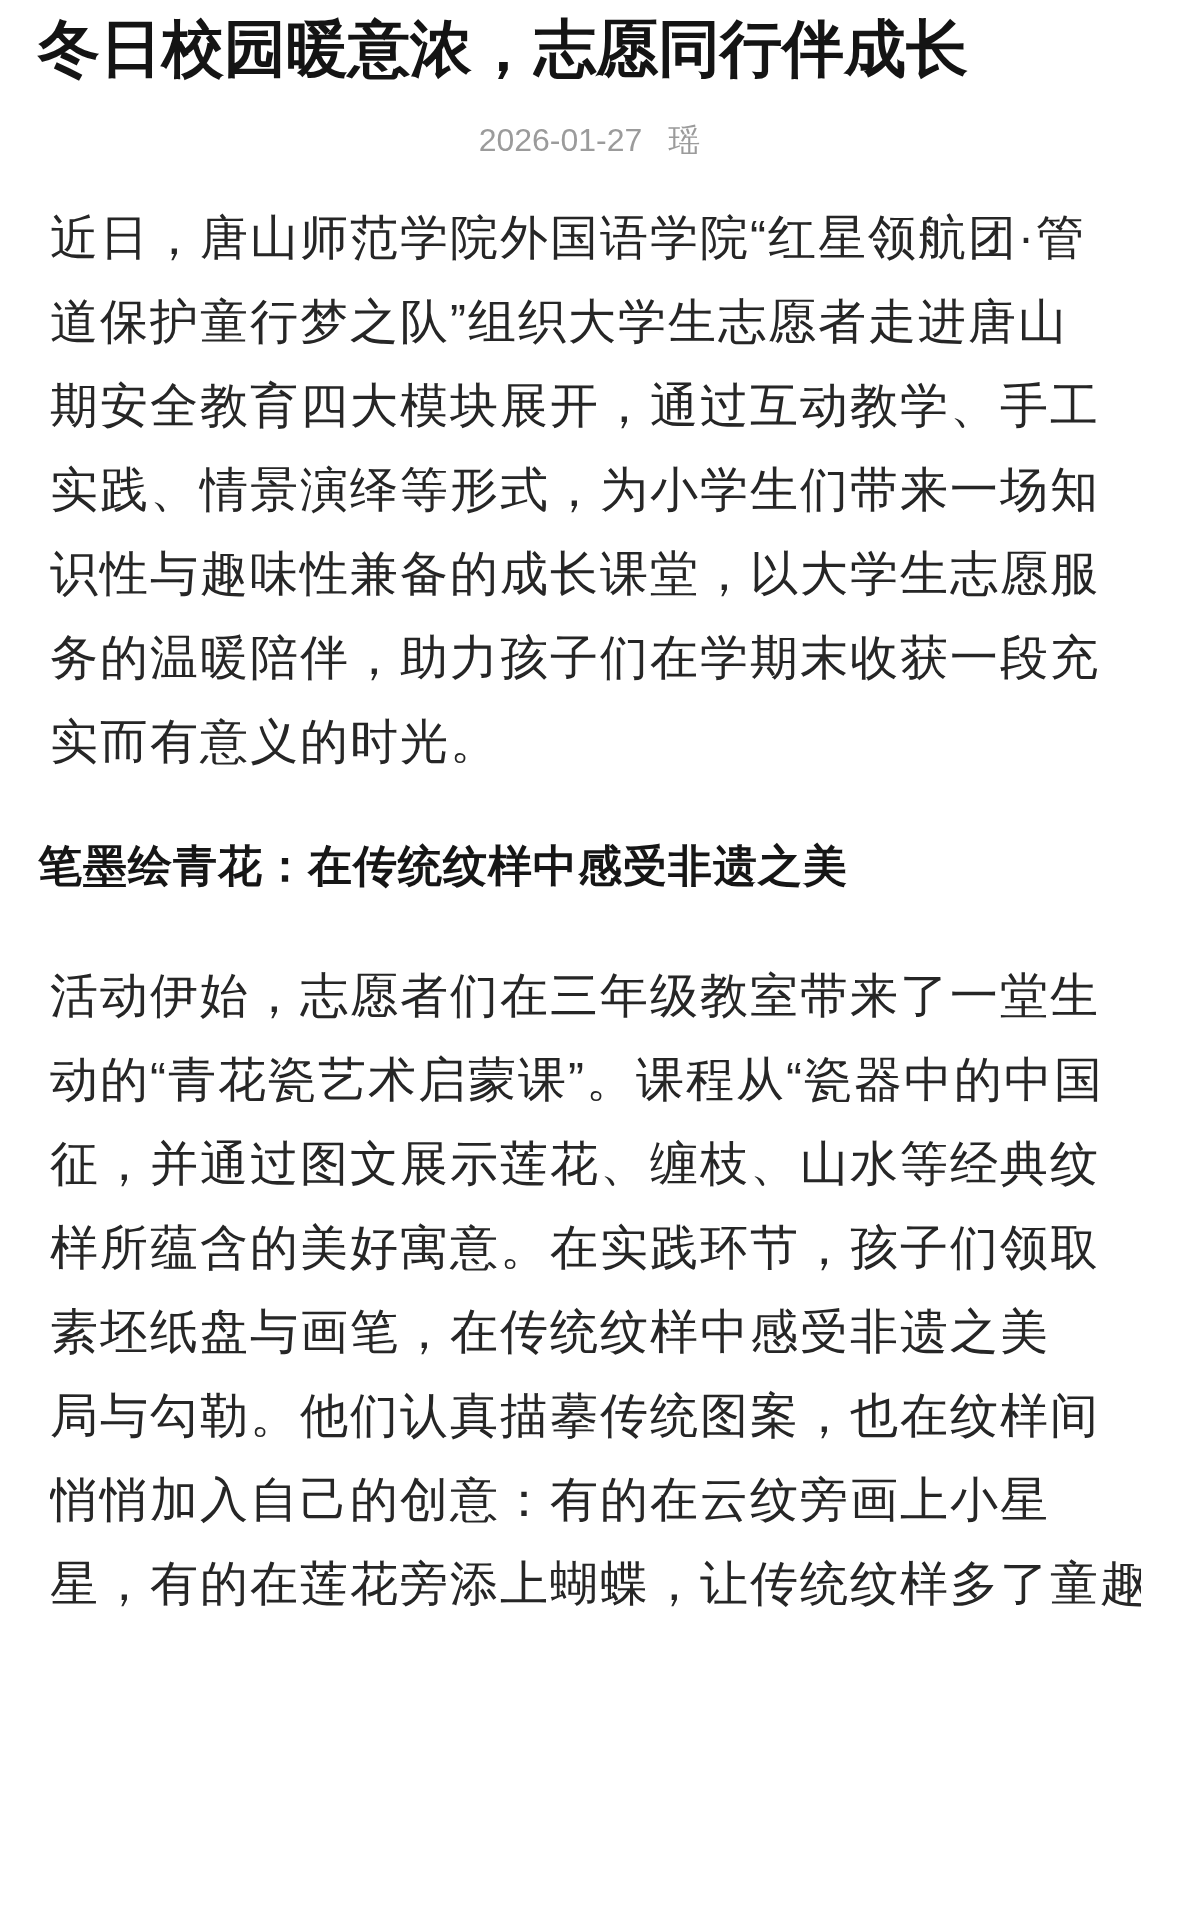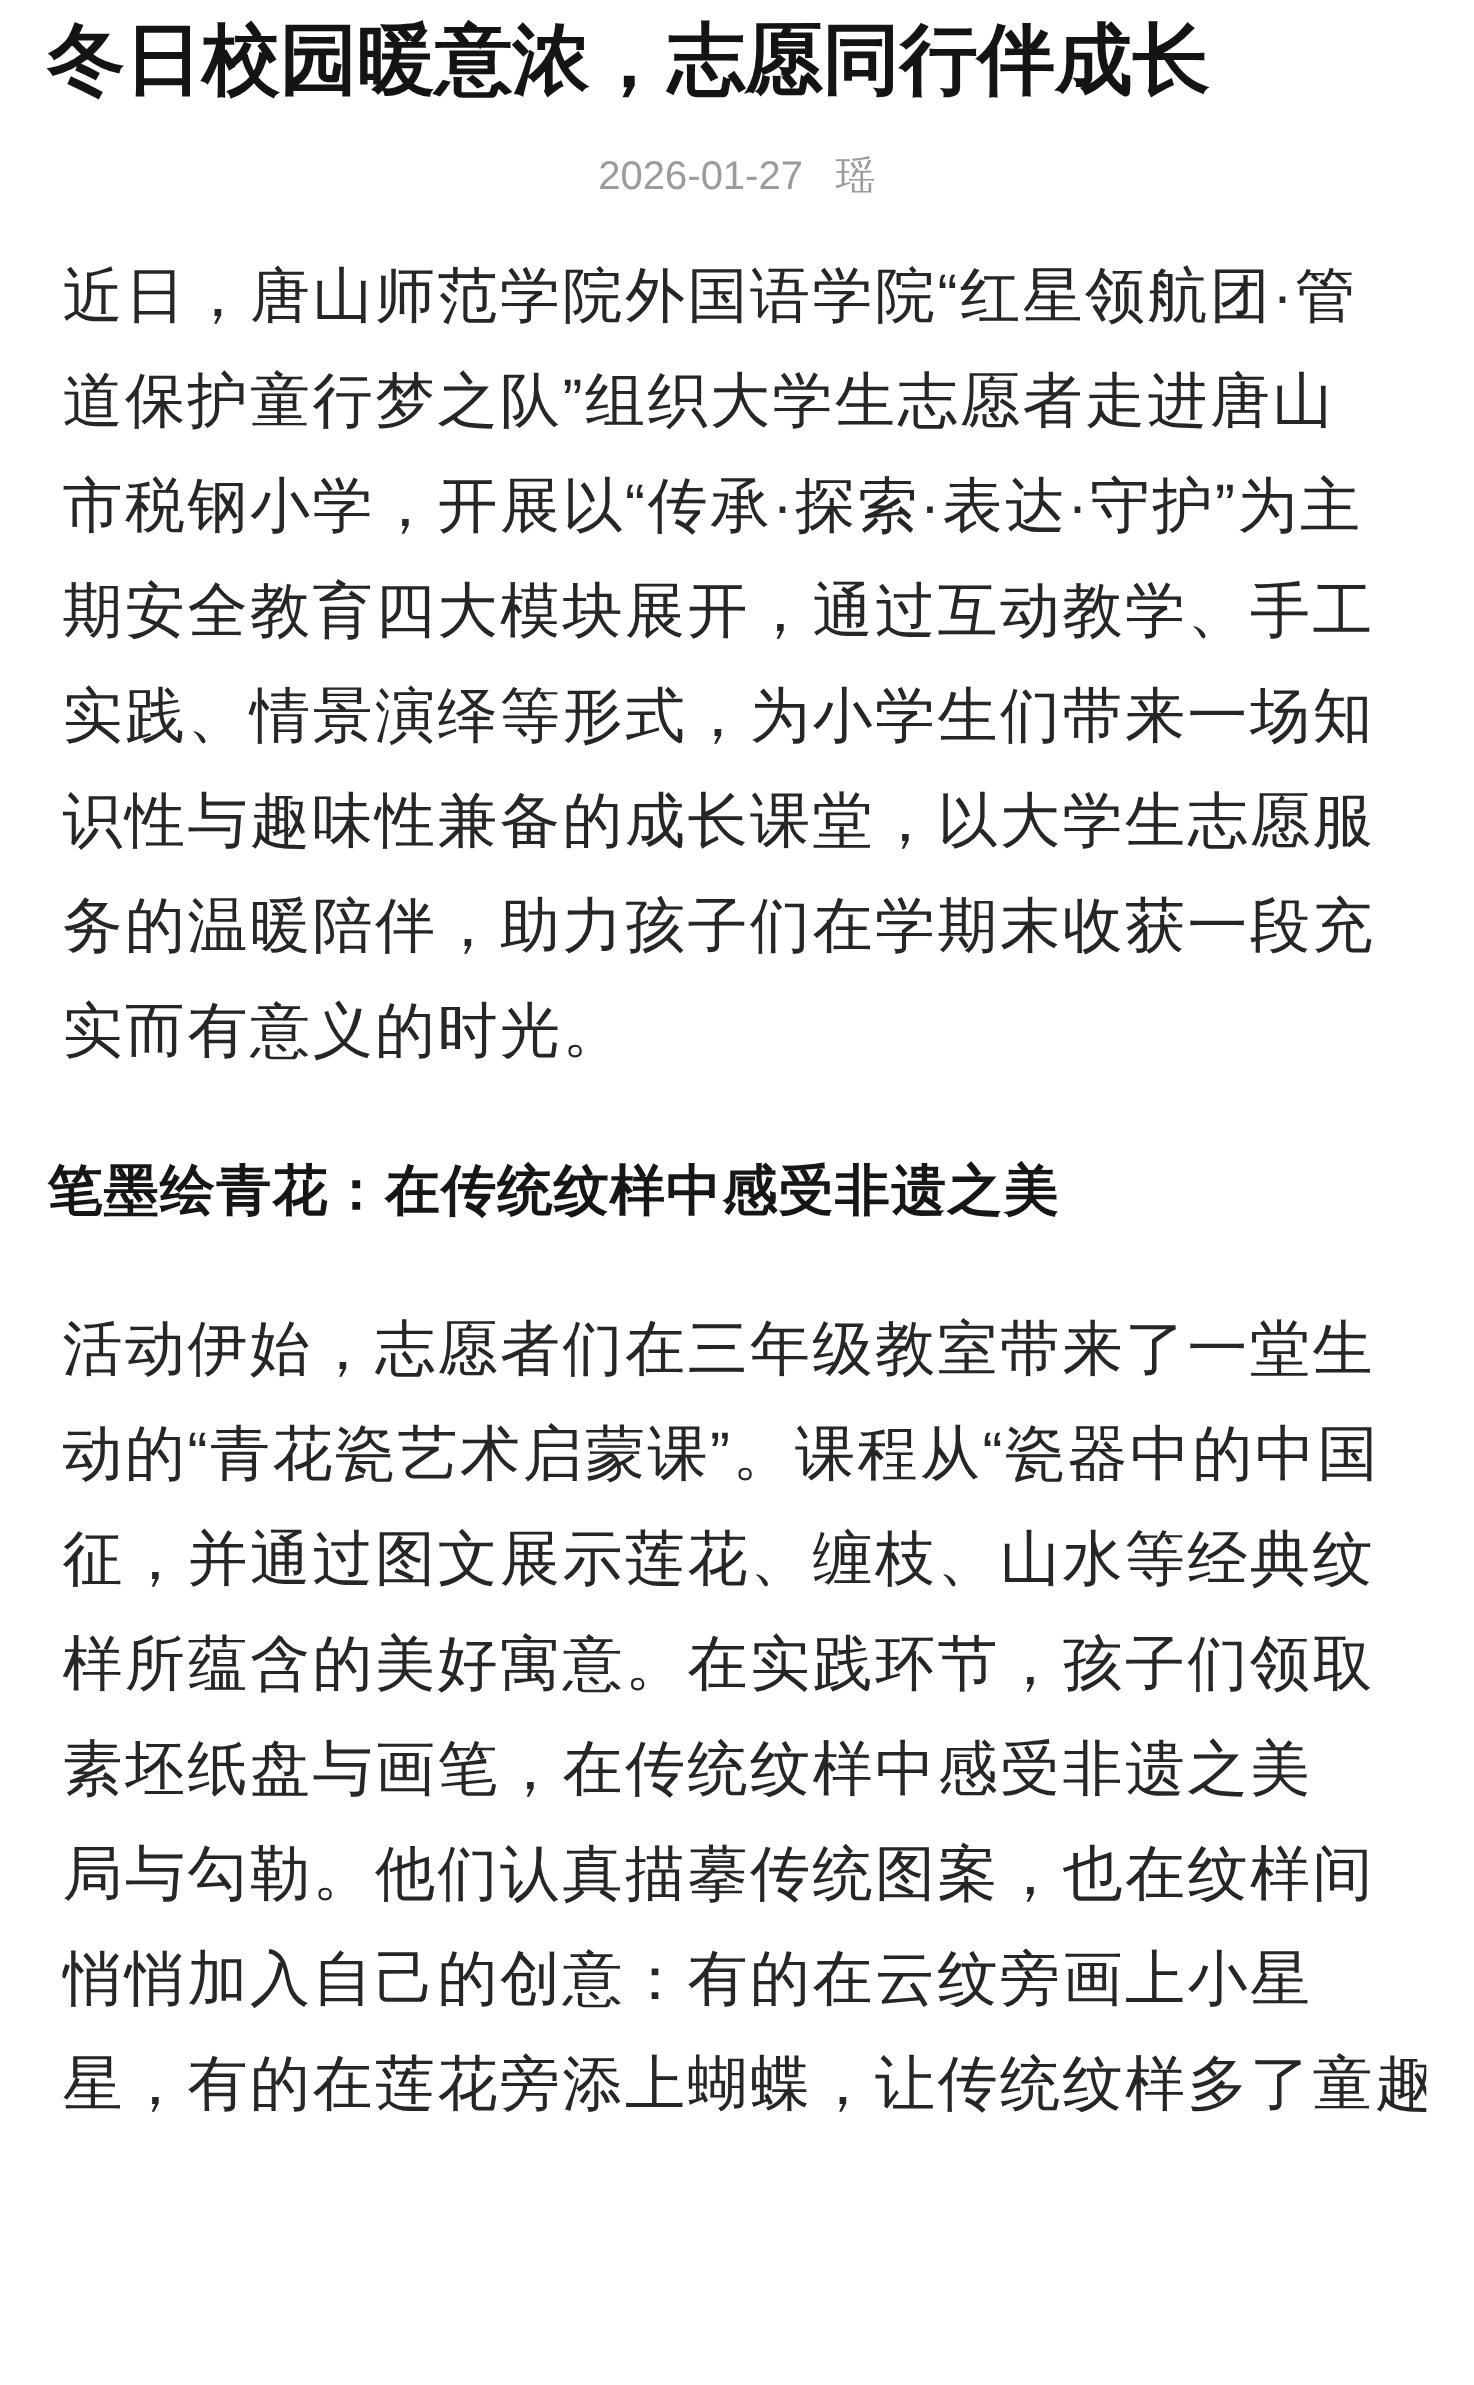--- a/index.html
+++ b/index.html
@@ -54,40 +54,40 @@
     overflow: hidden;
   }
   .section-heading {
     margin: 56px 0 0 0;
     font-size: 44px;
     line-height: 58px;
     font-weight: 700;
     color: #161616;
     letter-spacing: 1px;
     white-space: nowrap;
+    font-family: Liberation Mono, monospace;
   }
   .para.second {
     margin-top: 56px;
   }
 </style>
 </head>
 <body>
 
 <div class="page">
 
   <h1 class="title">冬日校园暖意浓，志愿同行伴成长</h1>
 
   <div class="meta">
     <span class="date">2026-01-27</span><span class="author">瑶</span>
   </div>
 
   <div class="para first">
     <div class="ln">近日，唐山师范学院外国语学院“红星领航团·管</div>
     <div class="ln">道保护童行梦之队”组织大学生志愿者走进唐山</div>
-    <div class="ln">市税钢小学，开展以“传承·探索·表达·守护”为主</div>
     <div class="ln">期安全教育四大模块展开，通过互动教学、手工</div>
     <div class="ln">实践、情景演绎等形式，为小学生们带来一场知</div>
     <div class="ln">识性与趣味性兼备的成长课堂，以大学生志愿服</div>
     <div class="ln">务的温暖陪伴，助力孩子们在学期末收获一段充</div>
     <div class="ln">实而有意义的时光。</div>
   </div>
 
   <h2 class="section-heading">笔墨绘青花：在传统纹样中感受非遗之美</h2>
 
   <div class="para second">

